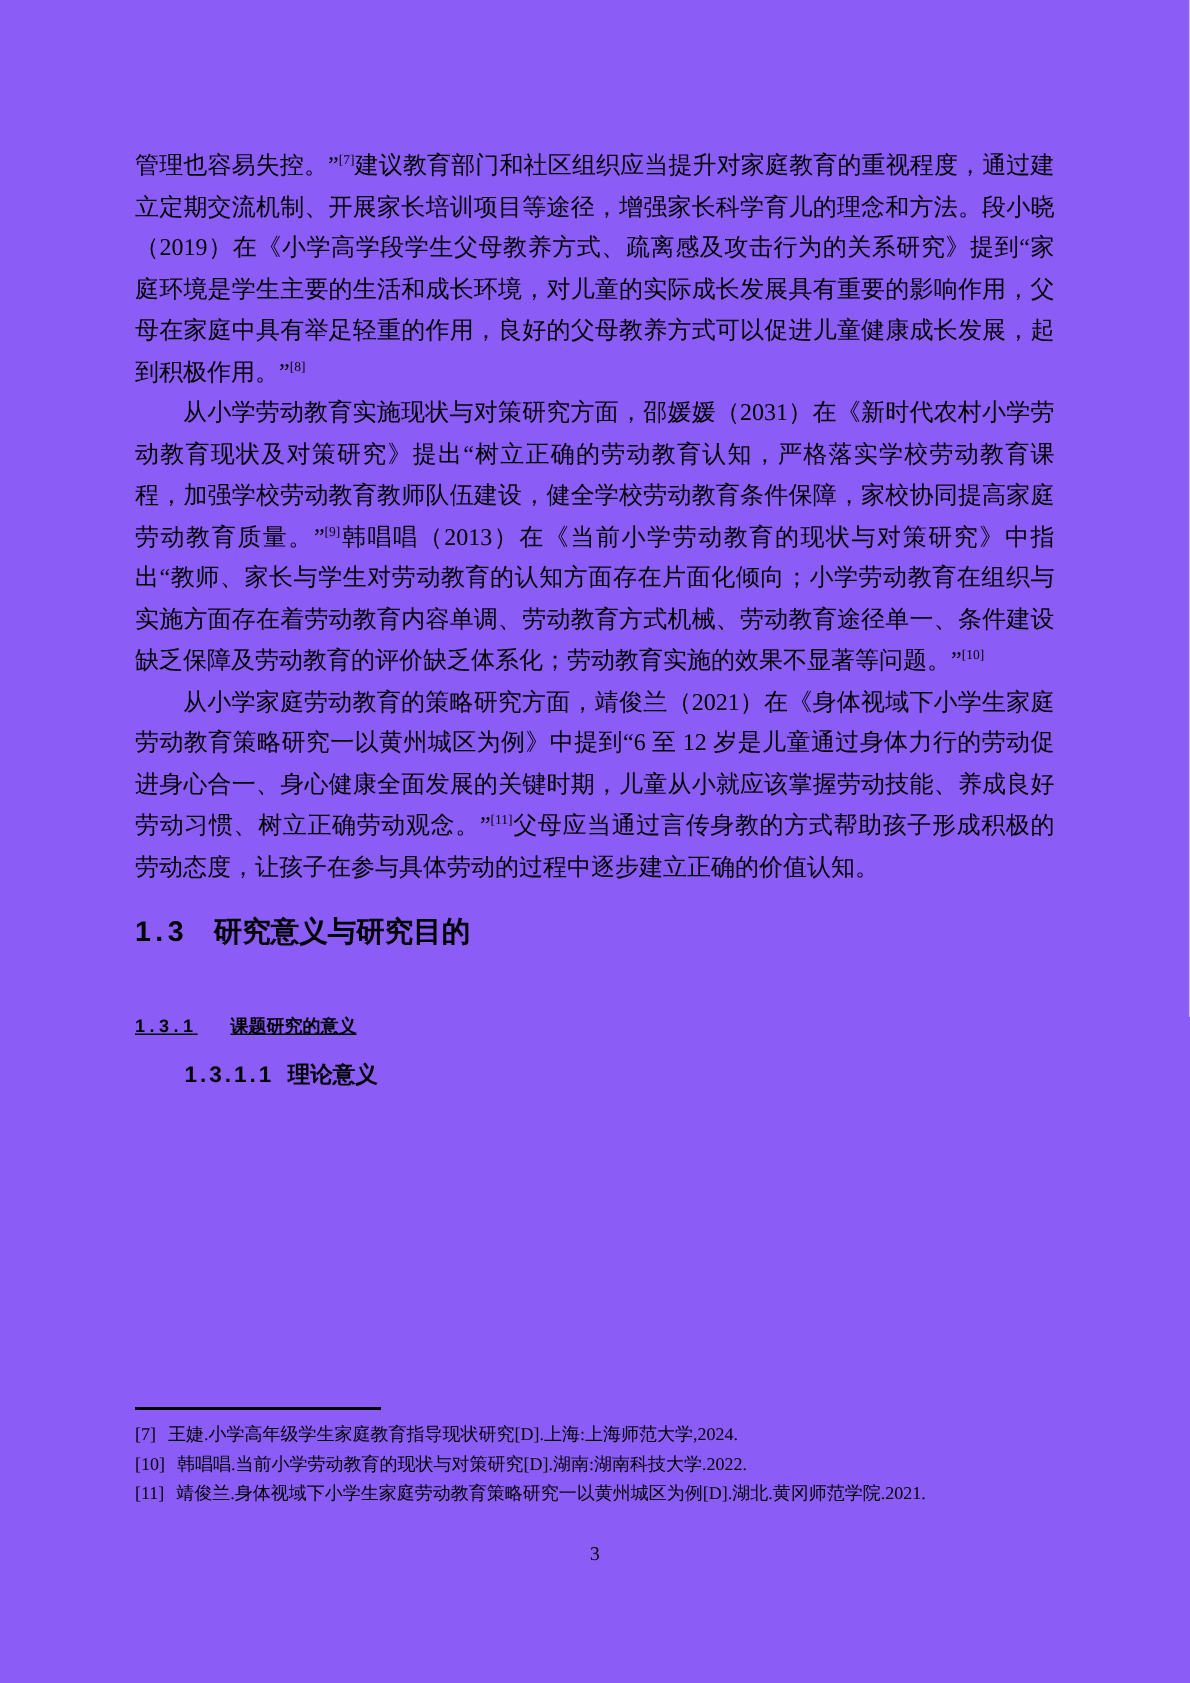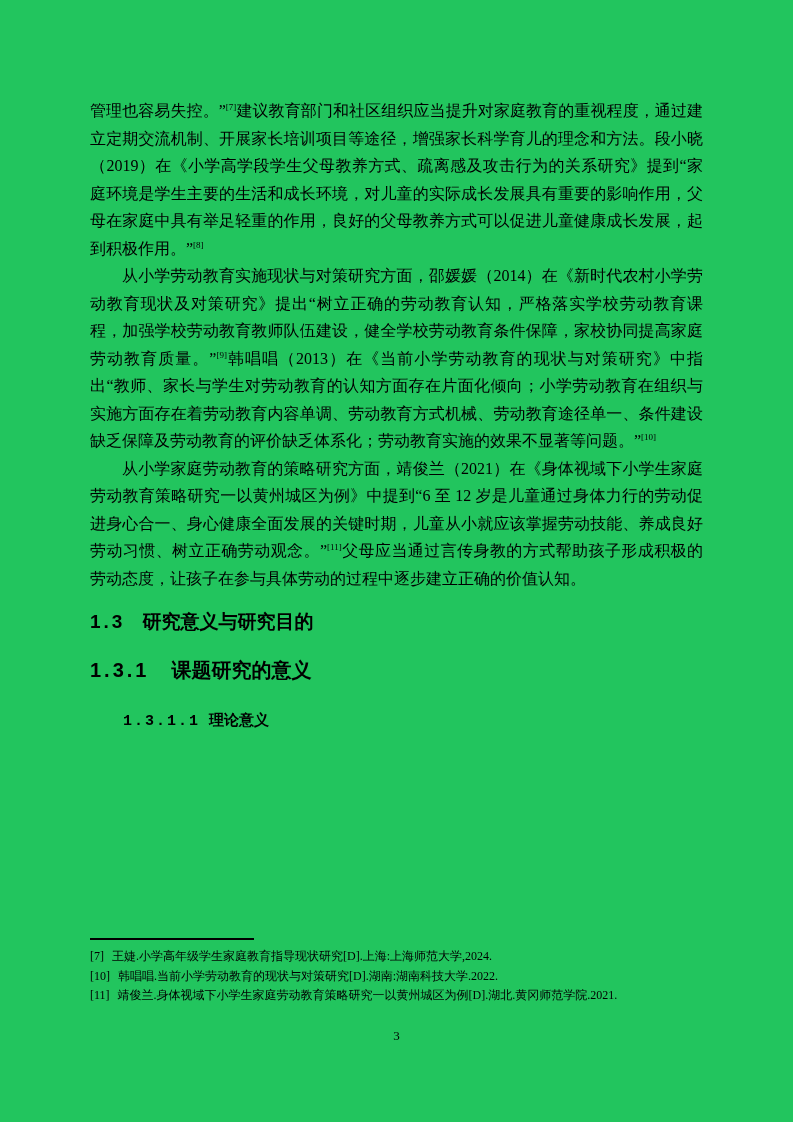--- a/index.html
+++ b/index.html
@@ -4,21 +4,21 @@
 <style>
   html, body {
     margin: 0;
     padding: 0;
     background: #ffffff;
   }
   .page {
     position: relative;
     width: 793px;
     height: 1122px;
-    background: #22c55e;
+    background: #8b5cf6;
     overflow: hidden;
     font-family: "Liberation Serif", "DejaVu Serif", serif;
     color: #000000;
   }
   .content {
     position: absolute;
     left: 90px;
     top: 97px;
     width: 613px;
   }
@@ -40,31 +40,32 @@
   }
   .h-section {
     margin: 17px 0 0 0;
     font-family: "Liberation Sans", "DejaVu Sans", sans-serif;
     font-weight: bold;
     font-size: 19px;
     line-height: 26px;
   }
   .h-section .num { letter-spacing: 3px; margin-right: 17px; }
   .h-subsection {
-    margin: 24px 0 0 0;
+    margin: 38px 0 0 0;
     font-family: "Liberation Sans", "DejaVu Sans", sans-serif;
     font-weight: bold;
-    font-size: 20px;
+    font-size: 12px;
     line-height: 22px;
+    text-decoration: underline;
   }
   .h-subsection .num { letter-spacing: 3px; margin-right: 22px; }
   .h-subsubsection {
-    margin: 30px 0 0 0;
+    margin: 11px 0 0 0;
     padding-left: 33px;
-    font-family: Liberation Mono, monospace;
+    font-family: Liberation Sans, sans-serif;
     font-weight: bold;
     font-size: 15px;
     line-height: 21px;
   }
   .h-subsubsection .num { letter-spacing: 2px; margin-right: 9px; }
   .para-after { margin-top: 15px !important; }
   .footnotes {
     position: absolute;
     left: 90px;
     top: 938px;
@@ -95,21 +96,21 @@
 </style>
 </head>
 <body>
 
 <div class="page">
 
   <div class="content">
 
     <div class="body-text" id="paragraphs-top">
         <p><span>管理也容易失控。”</span><sup class="cite">[7]</sup><span>建议教育部门和社区组织应当提升对家庭教育的重视程度，通过建立定期交流机制、开展家长培训项目等途径，增强家长科学育儿的理念和方法。段小晓（2019）在《小学高学段学生父母教养方式、疏离感及攻击行为的关系研究》提到“家庭环境是学生主要的生活和成长环境，对儿童的实际成长发展具有重要的影响作用，父母在家庭中具有举足轻重的作用，良好的父母教养方式可以促进儿童健康成长发展，起到积极作用。”</span><sup class="cite">[8]</sup></p>
-        <p class="indent"><span>从小学劳动教育实施现状与对策研究方面，邵媛媛（2014）在《新时代农村小学劳动教育现状及对策研究》提出“树立正确的劳动教育认知，严格落实学校劳动教育课程，加强学校劳动教育教师队伍建设，健全学校劳动教育条件保障，家校协同提高家庭劳动教育质量。”</span><sup class="cite">[9]</sup><span>韩唱唱（2013）在《当前小学劳动教育的现状与对策研究》中指出“教师、家长与学生对劳动教育的认知方面存在片面化倾向；小学劳动教育在组织与实施方面存在着劳动教育内容单调、劳动教育方式机械、劳动教育途径单一、条件建设缺乏保障及劳动教育的评价缺乏体系化；劳动教育实施的效果不显著等问题。”</span><sup class="cite">[10]</sup></p>
+        <p class="indent"><span>从小学劳动教育实施现状与对策研究方面，邵媛媛（2031）在《新时代农村小学劳动教育现状及对策研究》提出“树立正确的劳动教育认知，严格落实学校劳动教育课程，加强学校劳动教育教师队伍建设，健全学校劳动教育条件保障，家校协同提高家庭劳动教育质量。”</span><sup class="cite">[9]</sup><span>韩唱唱（2013）在《当前小学劳动教育的现状与对策研究》中指出“教师、家长与学生对劳动教育的认知方面存在片面化倾向；小学劳动教育在组织与实施方面存在着劳动教育内容单调、劳动教育方式机械、劳动教育途径单一、条件建设缺乏保障及劳动教育的评价缺乏体系化；劳动教育实施的效果不显著等问题。”</span><sup class="cite">[10]</sup></p>
         <p class="indent"><span>从小学家庭劳动教育的策略研究方面，靖俊兰（2021）在《身体视域下小学生家庭劳动教育策略研究一以黄州城区为例》中提到“6 至 12 岁是儿童通过身体力行的劳动促进身心合一、身心健康全面发展的关键时期，儿童从小就应该掌握劳动技能、养成良好劳动习惯、树立正确劳动观念。”</span><sup class="cite">[11]</sup><span>父母应当通过言传身教的方式帮助孩子形成积极的劳动态度，让孩子在参与具体劳动的过程中逐步建立正确的价值认知。</span></p>
       </div>
 
     <h2 class="h-section">
       <span class="num">1.3</span><span>研究意义与研究目的</span>
     </h2>
 
     <h3 class="h-subsection">
       <span class="num">1.3.1</span><span>课题研究的意义</span>
     </h3>

